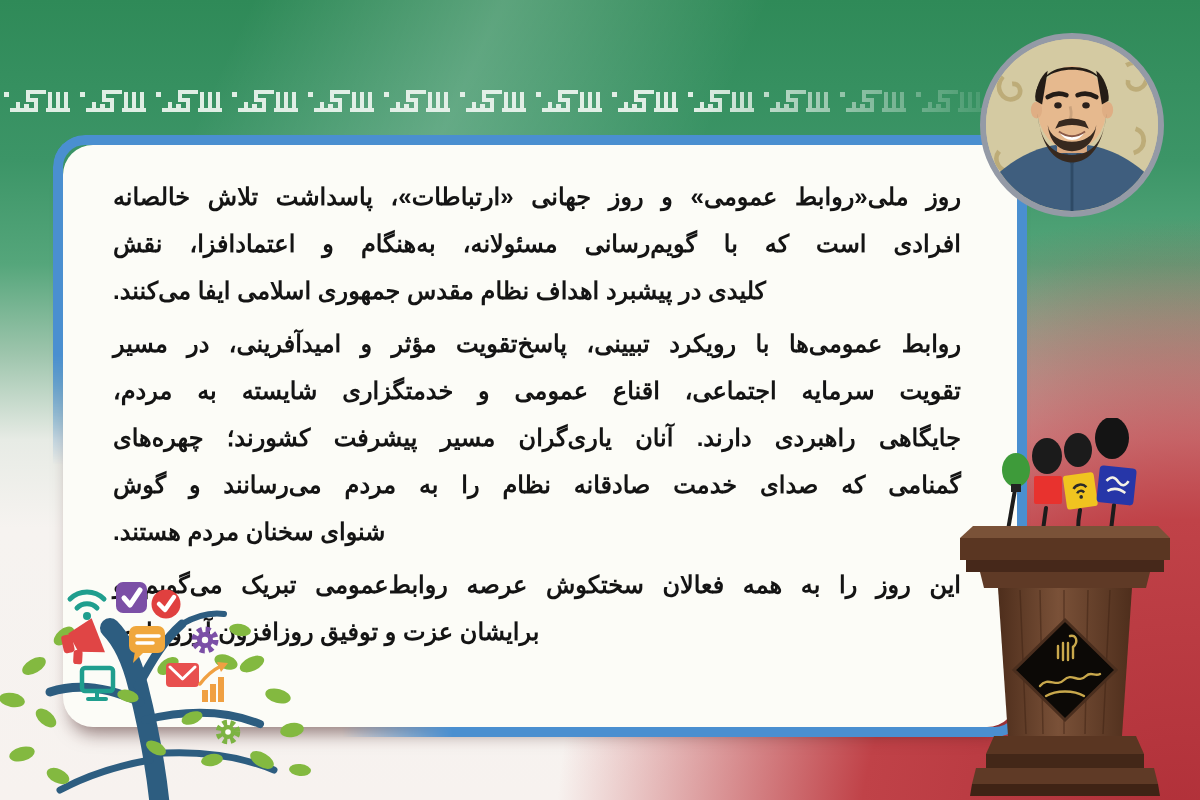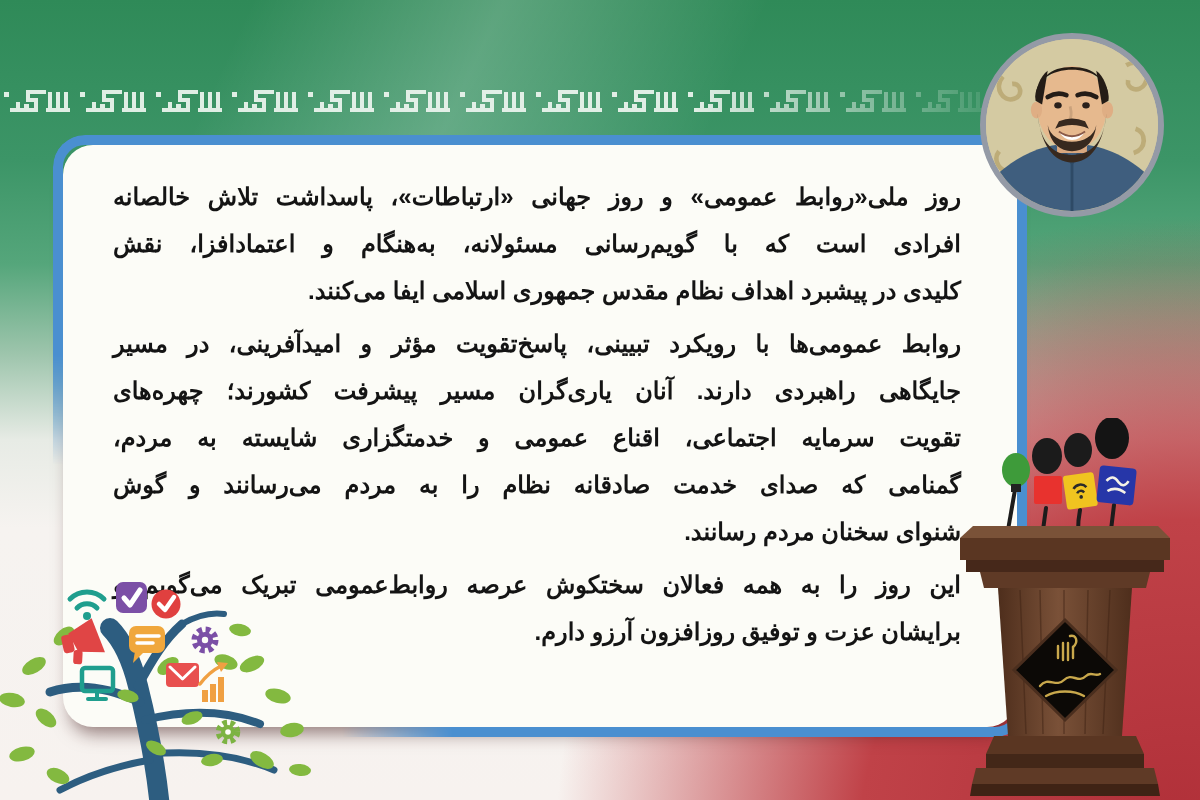--- a/index.html
+++ b/index.html
@@ -21,21 +21,21 @@
   
   .card{position:absolute;left:63px;top:145px;width:954px;height:582px;z-index:2;
     background:#fcfcf7;border-radius:30px;
     box-shadow:0 14px 18px -8px rgba(60,20,20,.55);}
   .card::after{content:"";position:absolute;inset:-10px;border:10px solid #4a8fd0;border-radius:32px;pointer-events:none;
     -webkit-mask-image:radial-gradient(circle 500px at 0px 620px,transparent 0 58%,#000 80%);
     mask-image:radial-gradient(circle 500px at 0px 620px,transparent 0 58%,#000 80%);}
   .card-text{position:absolute;top:22px;right:56px;left:50px;direction:rtl;color:#141414;
     font-size:24px;font-weight:bold;line-height:47px;}
   .card-text p{margin:0 0 6px 0;}
-  .line{text-align:right;}
+  .line{text-align:left;}
   .line.full{text-align:justify;text-align-last:justify;}
   
   .photo{position:absolute;left:980px;top:33px;width:184px;height:184px;z-index:5;
     border-radius:50%;border:6px solid #949aa6;overflow:hidden;box-sizing:border-box;background:#d4caa2;}
   .photo svg{display:block;}
   
   .tree{position:absolute;left:0;bottom:0;width:340px;height:232px;z-index:4;}
   .podium{position:absolute;left:928px;top:418px;width:272px;height:382px;z-index:4;}
 </style>
 </head>
@@ -66,24 +66,24 @@
     <div class="card-text">
       <p>
         </p>
         <div class="line full">روز ملی«روابط عمومی» و روز جهانی «ارتباطات»، پاسداشت تلاش خالصانه</div>
         <div class="line full">افرادی است که با گویم‌رسانی مسئولانه، به‌هنگام و اعتمادافزا، نقش</div>
         <div class="line">کلیدی در پیشبرد اهداف نظام مقدس جمهوری اسلامی ایفا می‌کنند.</div>
       <p></p>
       <p>
         </p>
         <div class="line full">روابط عمومی‌ها با رویکرد تبیینی، پاسخ‌تقویت مؤثر و امیدآفرینی، در مسیر</div>
+        <div class="line full">تقویت سرمایه اجتماعی، اقناع عمومی و خدمتگزاری شایسته به مردم،</div>
         <div class="line full">جایگاهی راهبردی دارند. آنان یاری‌گران مسیر پیشرفت کشورند؛ چهره‌های</div>
-        <div class="line full">تقویت سرمایه اجتماعی، اقناع عمومی و خدمتگزاری شایسته به مردم،</div>
         <div class="line full">گمنامی که صدای خدمت صادقانه نظام را به مردم می‌رسانند و گوش</div>
-        <div class="line">شنوای سخنان مردم رسانند.</div>
+        <div class="line">شنوای سخنان مردم هستند.</div>
       <p></p>
       <p>
         </p>
         <div class="line full">این روز را به همه فعالان سختکوش عرصه روابط‌عمومی تبریک می‌گویم و</div>
         <div class="line">برایشان عزت و توفیق روزافزون آرزو دارم.</div>
       <p></p>
 
     </div>
   </div>
 

